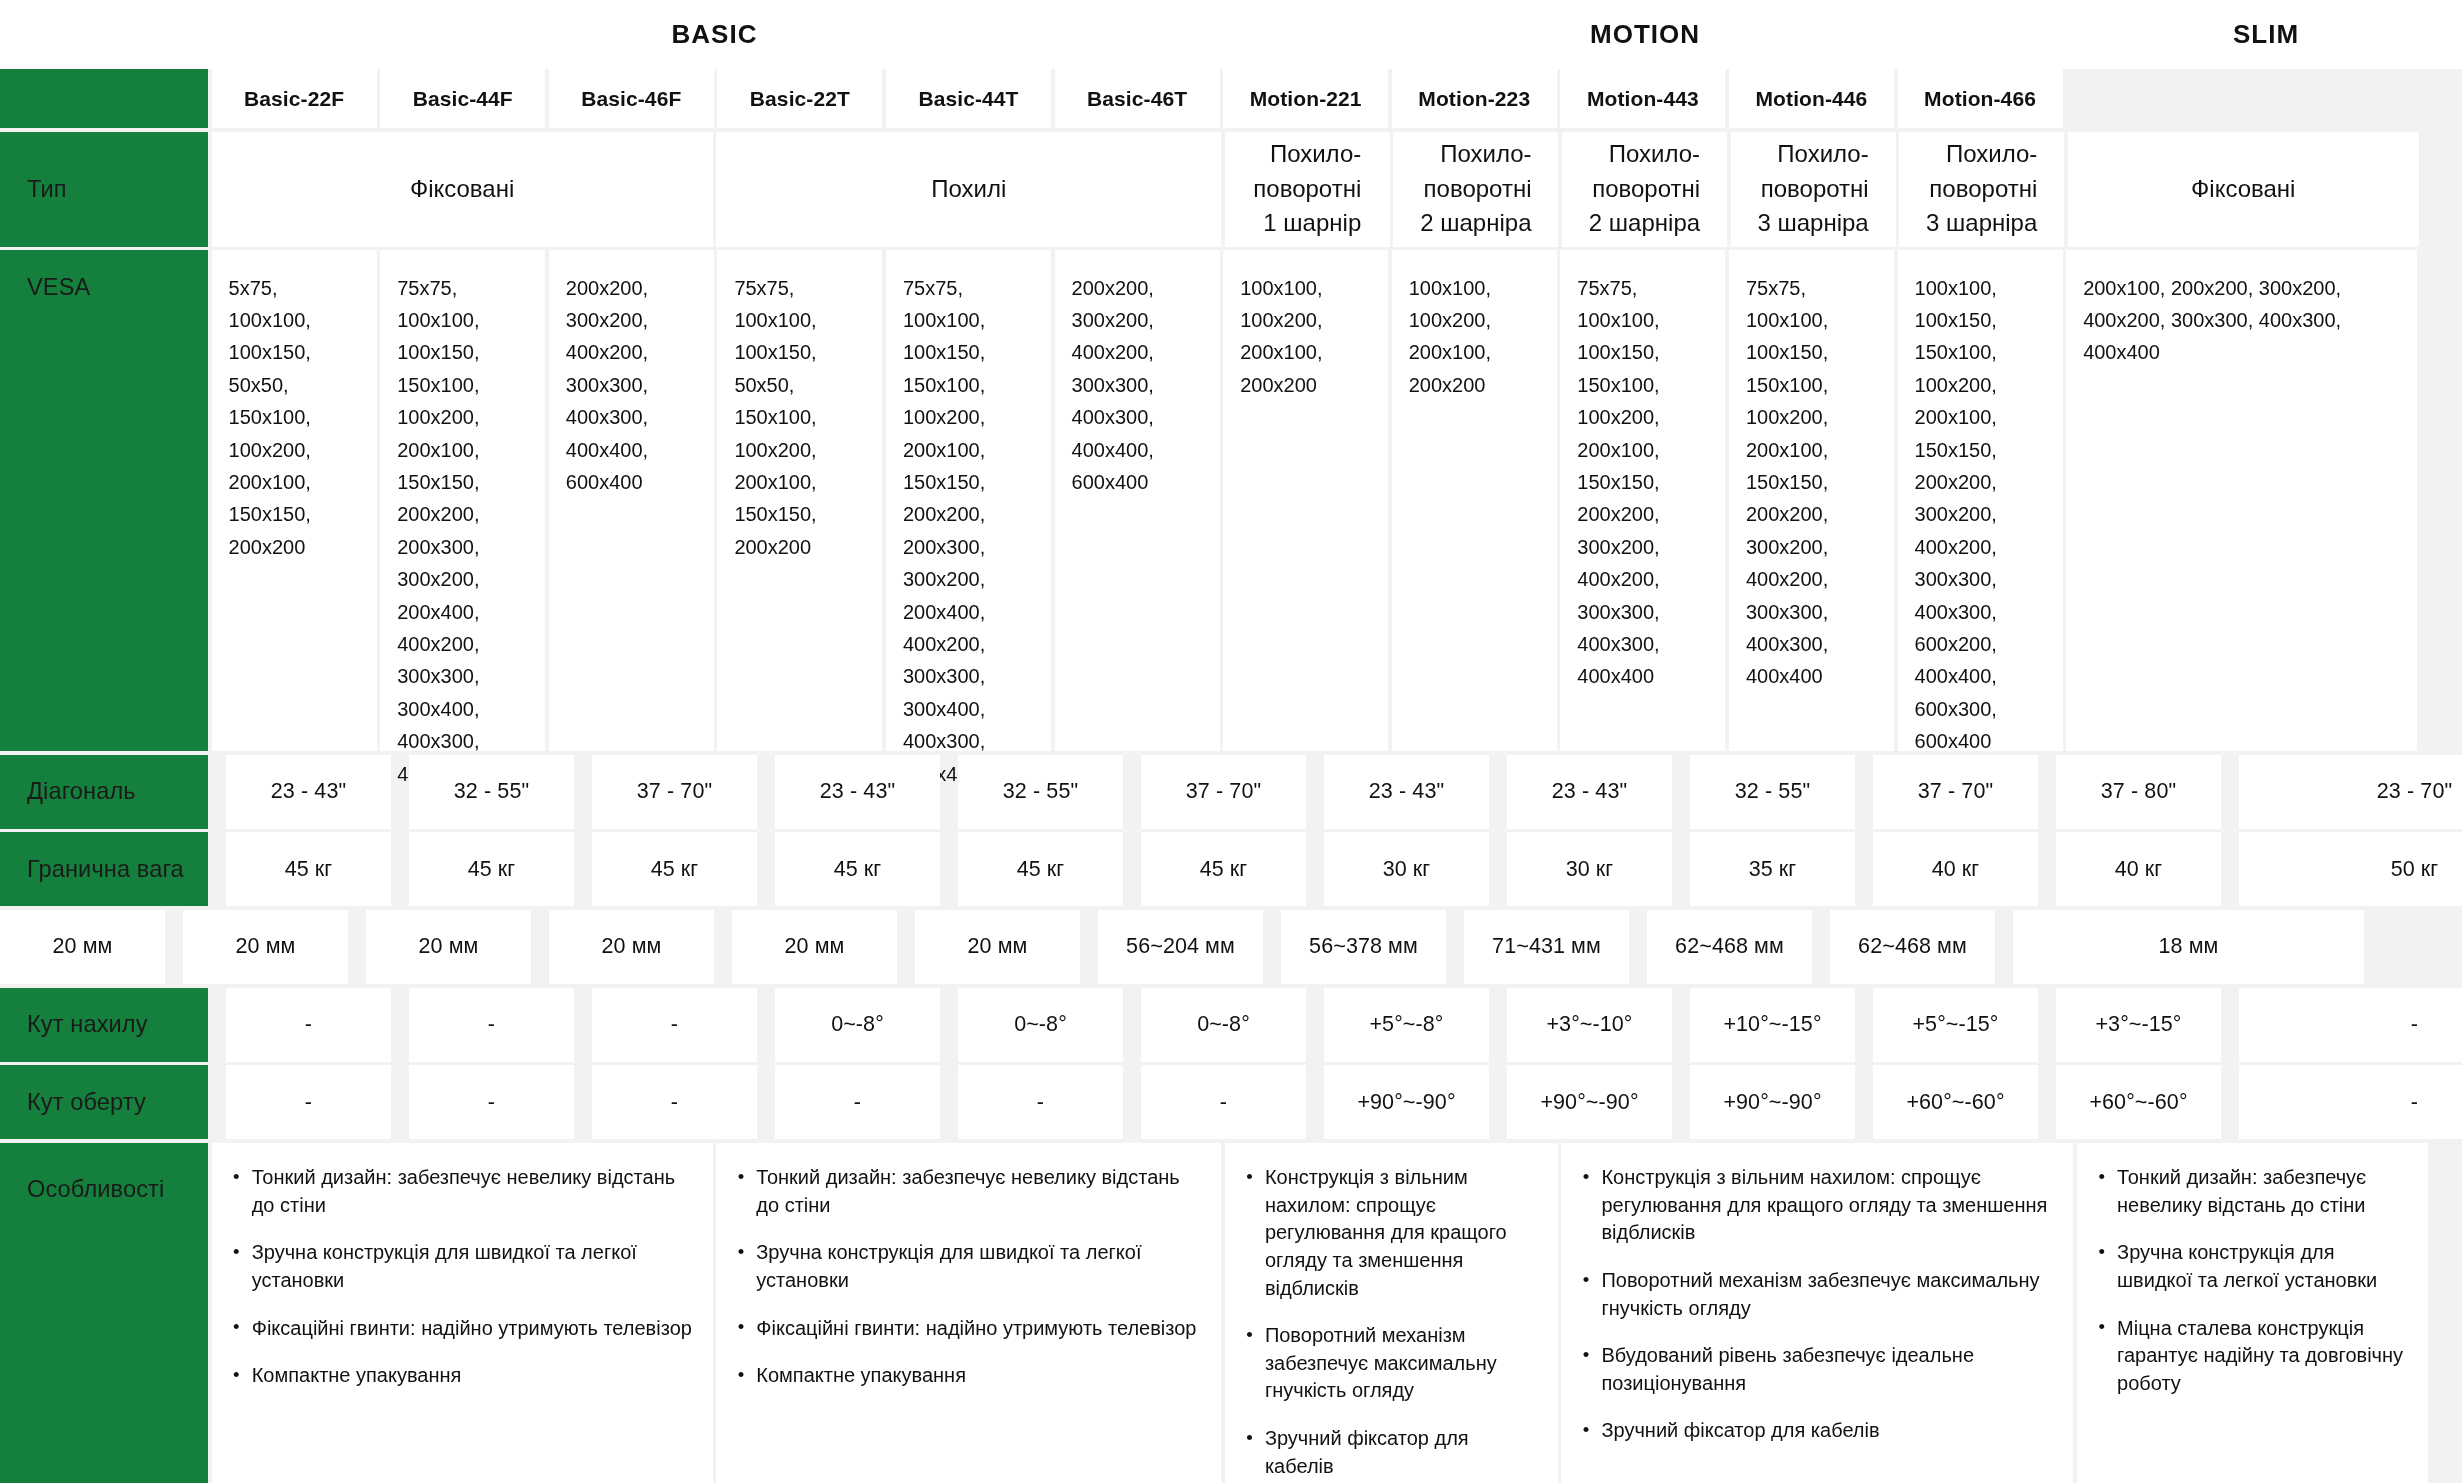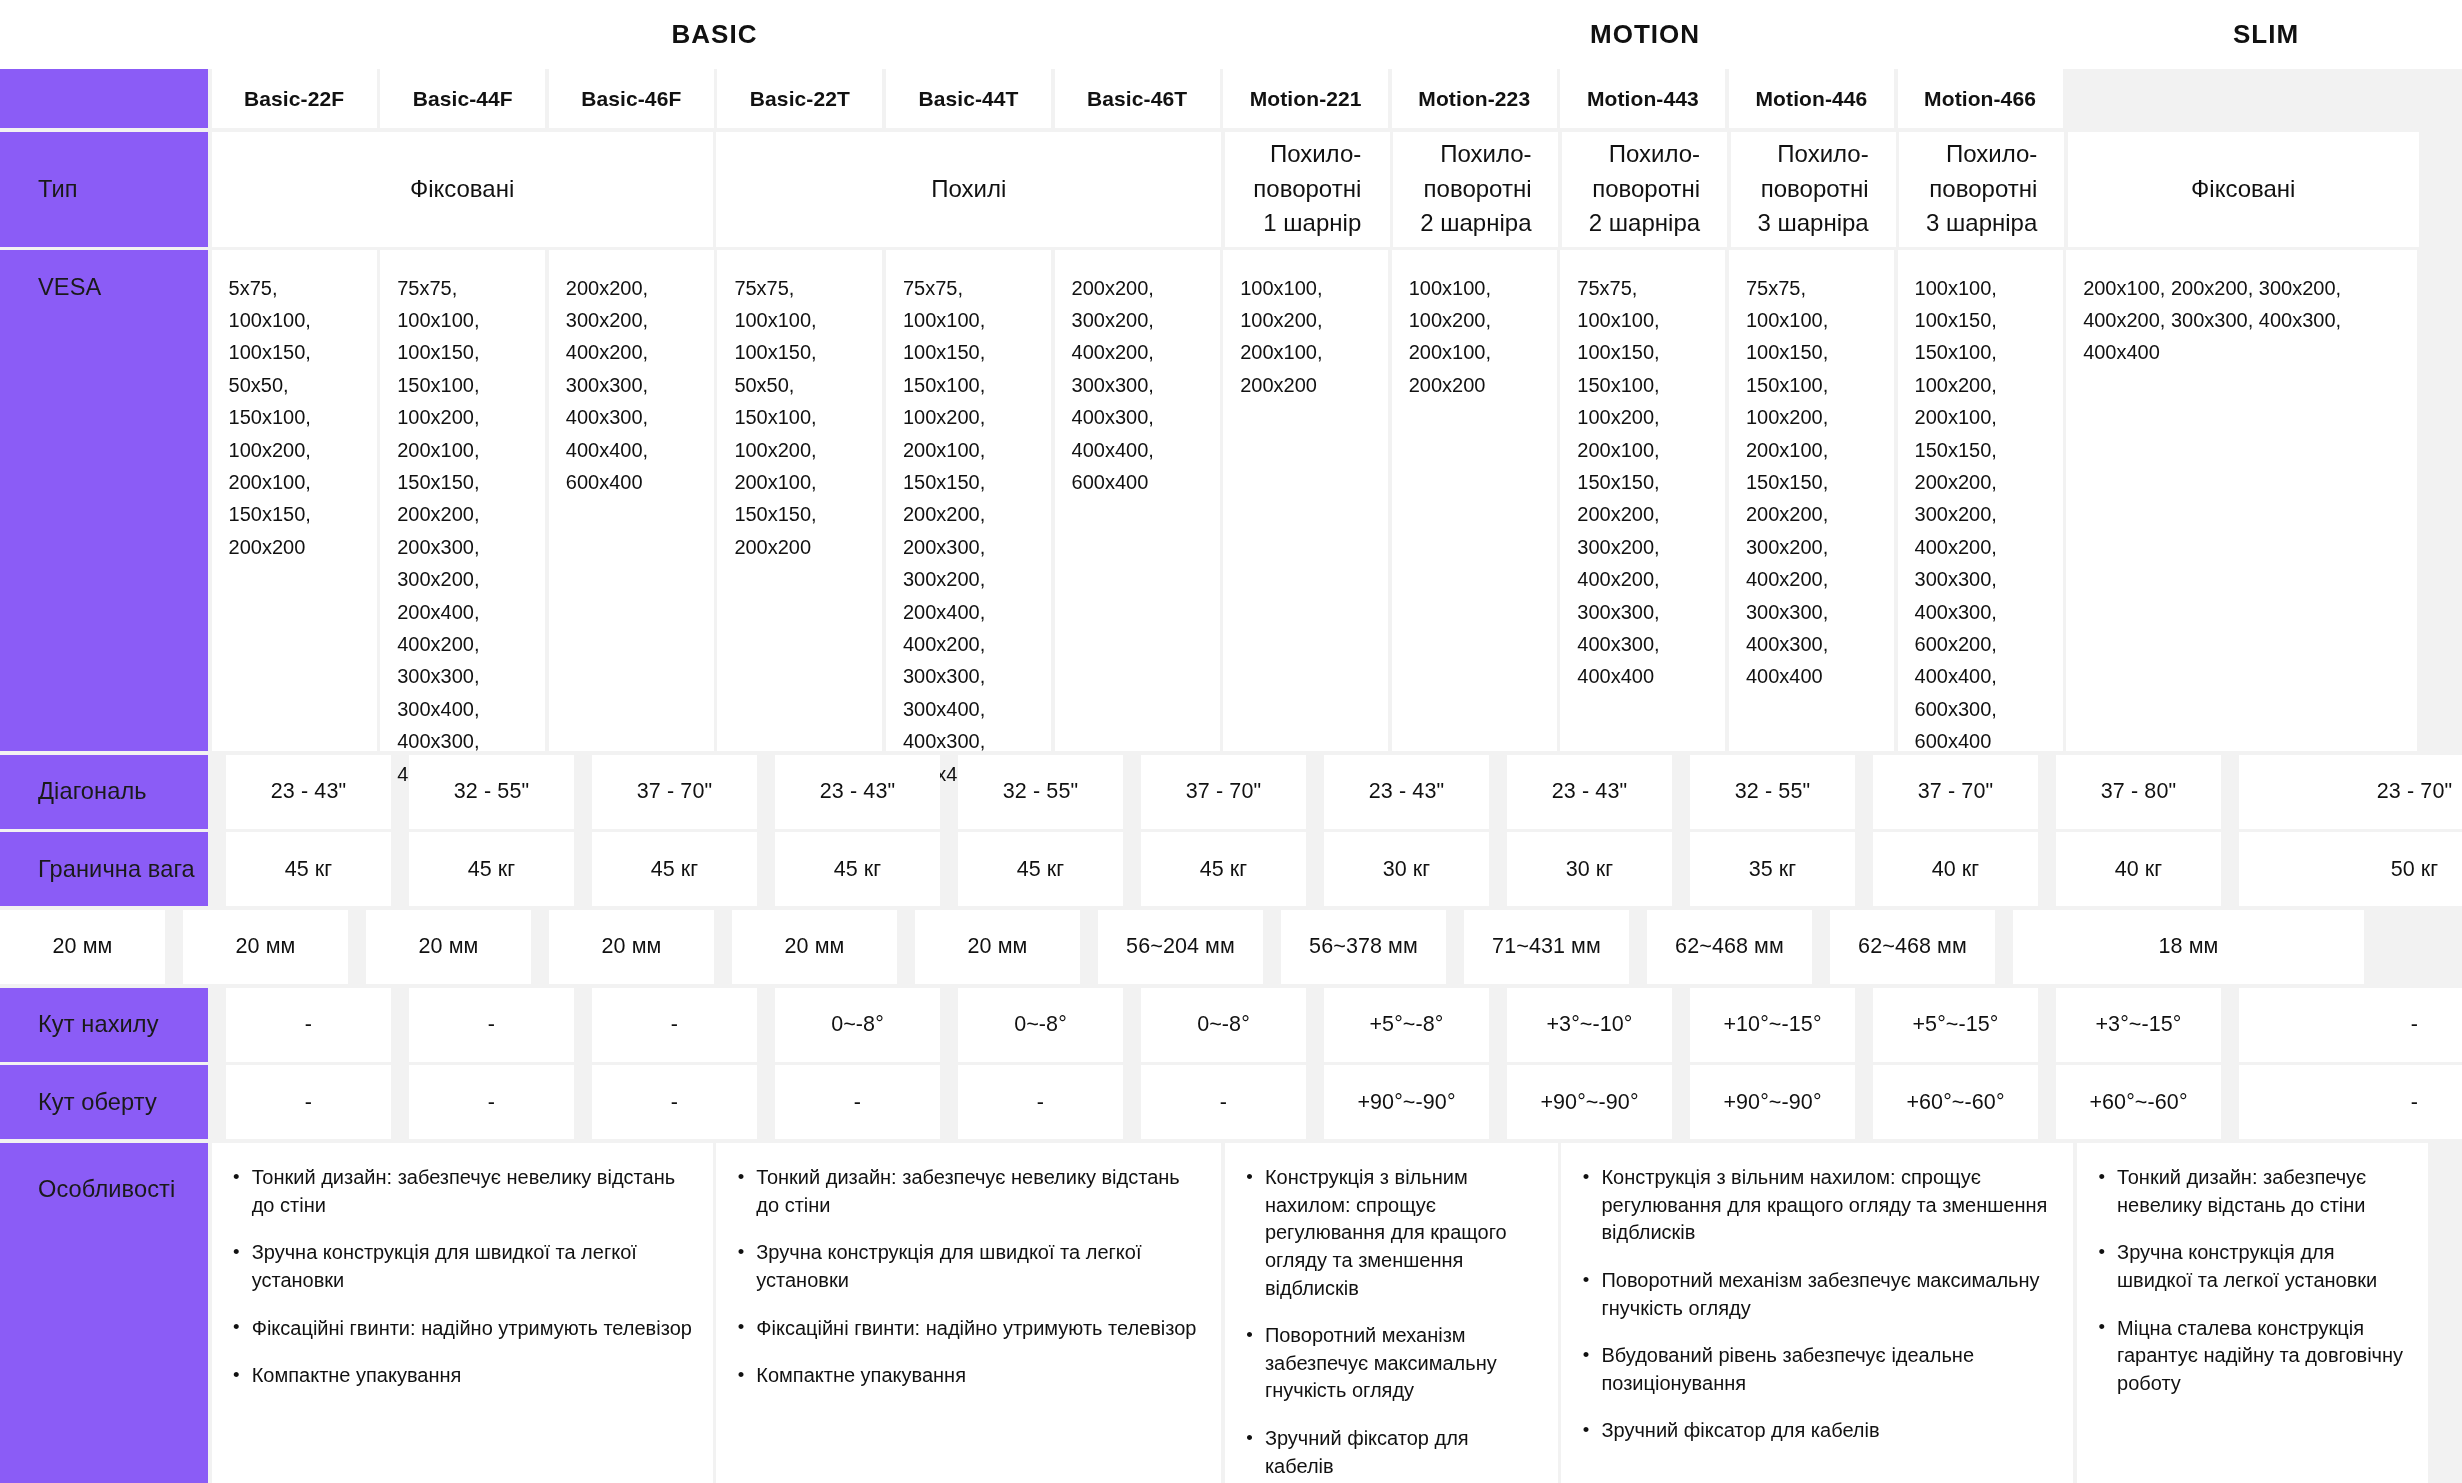--- a/index.html
+++ b/index.html
@@ -29,24 +29,24 @@
   .cell {
     background: #ffffff;
     display: flex;
     align-items: center;
   }
 
   
   .labelcell {
     width: 208px;
     flex: 0 0 208px;
-    background: #8b5cf6;
+    background: #15803d;
     display: flex;
     align-items: center;
-    padding-left: 38px;
+    padding-left: 27px;
     font-size: 23.6px;
     line-height: 1.30;
     letter-spacing: 0.1px;
     color: #1a1a1a;
   }
 
   
   .c   { flex: 0 0 165px; width: 165px; }
   .c.slim { flex: 0 0 351px; width: 351px; }
 

